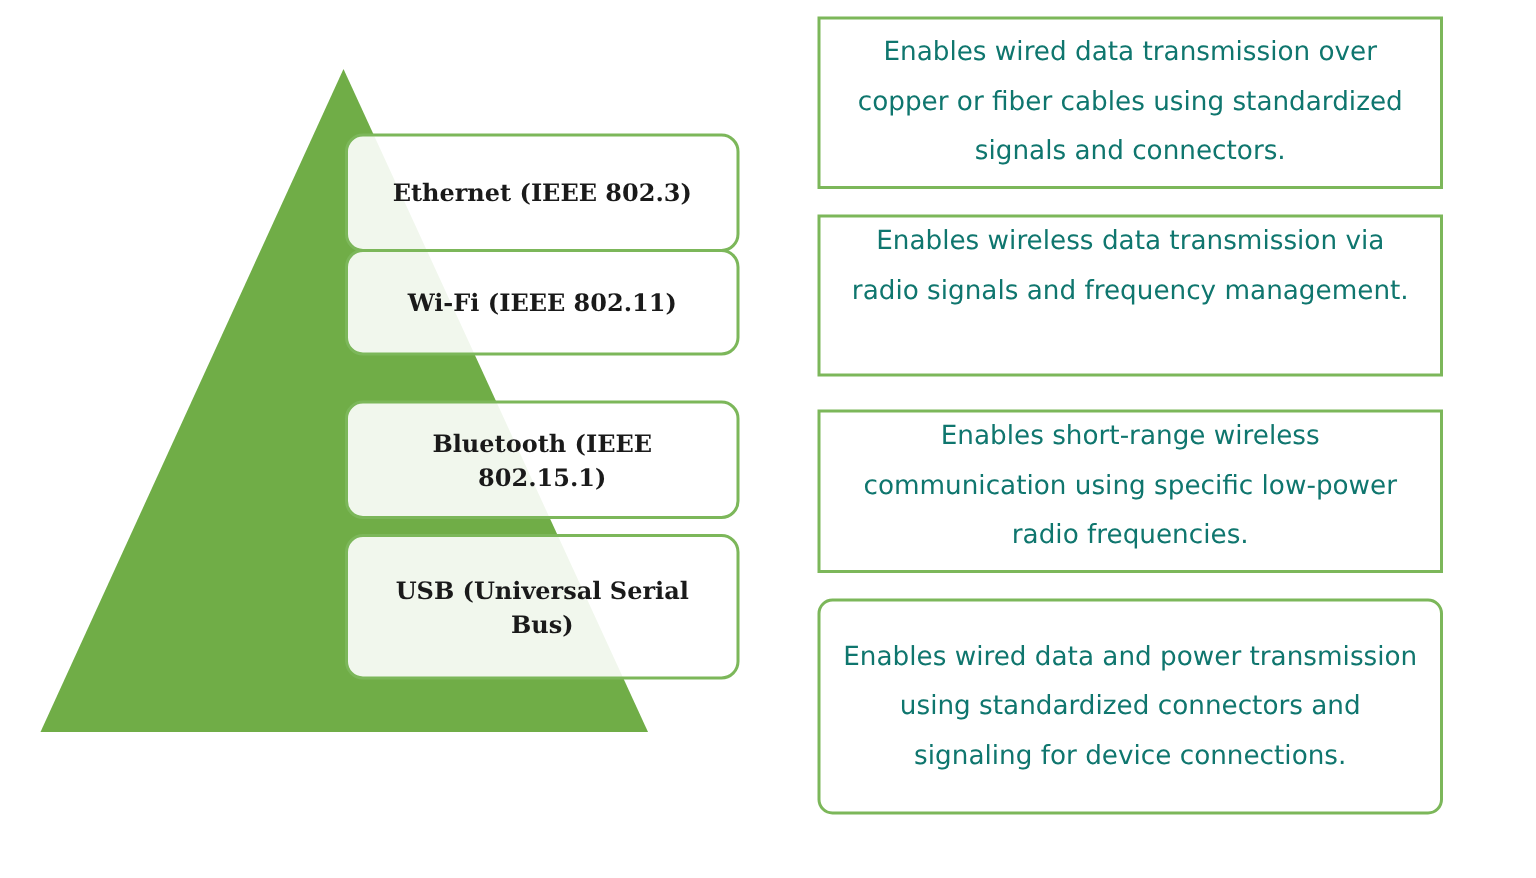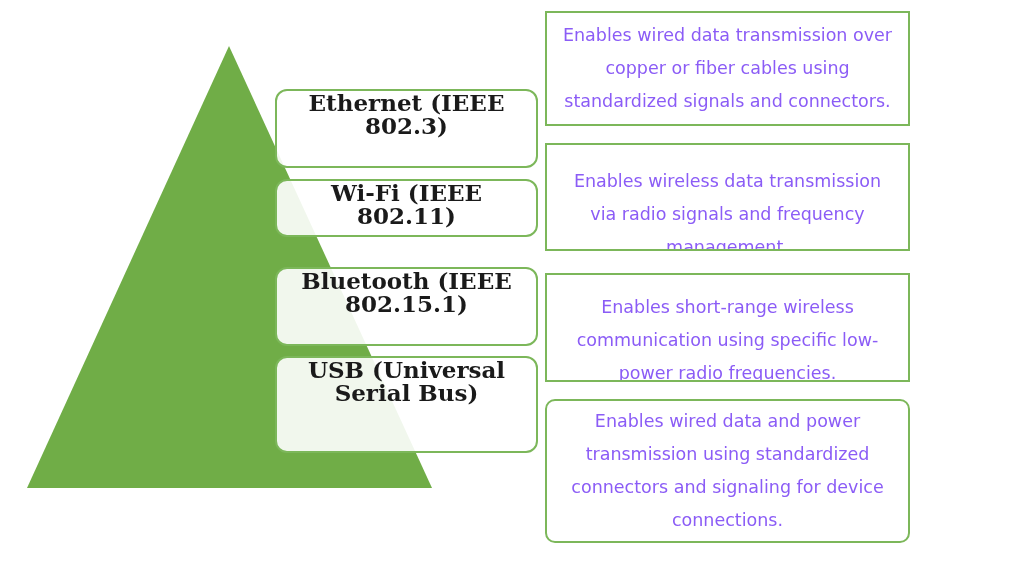--- a/index.html
+++ b/index.html
@@ -3,63 +3,62 @@
 <meta charset="utf-8">
 <style>
   html, body { margin: 0; padding: 0; background: #ffffff; }
   body { width: 1024px; height: 585px; position: relative; overflow: hidden; }
   #pyramid { position: absolute; left: 0; top: 0; }
   .layer-box {
     position: absolute; left: 230px; width: 263px;
     box-sizing: border-box;
     border: 2px solid #7cb75a; border-radius: 12px;
     background: rgba(255,255,255,0.9);
-    display: flex; justify-content: center;
+    display: flex; align-items: center; justify-content: center;
     text-align: center;
     font-family: "DejaVu Serif", "Liberation Serif", serif;
-    font-weight: bold; font-size: 23px; line-height: 23px; color: #1a1a1a;
+    font-weight: bold; font-size: 16px; line-height: 23px; color: #1a1a1a;
     padding: 0 14px;
-    margin-left: 45px;
   }
   .desc-box {
-    position: absolute; left: 545px; width: 365px;
+    position: absolute; left: 545px; width: 417px;
     box-sizing: border-box;
     border: 2px solid #7cb75a;
     background: #ffffff;
     display: flex; align-items: center; justify-content: center;
     text-align: center; overflow: hidden;
     font-family: "DejaVu Sans", "Liberation Sans", sans-serif;
-    font-size: 17.5px; line-height: 33px; color: #8b5cf6;
+    font-size: 17.5px; line-height: 33px; color: #0f766e;
     padding: 0 14px;
   }
 </style>
 </head>
 <body>
 
 <svg id="pyramid" width="1024" height="585">
   <polygon points="229,46 432,488 27,488" fill="#70ad47"></polygon>
 </svg>
 
 <div class="layer-box" style="top:89px;height:79px;">
   <span>Ethernet (IEEE 802.3)</span>
 </div>
-<div class="layer-box" style="top:179px;height:58px;">
+<div class="layer-box" style="top:166px;height:71px;">
   <span>Wi-Fi (IEEE 802.11)</span>
 </div>
 <div class="layer-box" style="top:267px;height:79px;">
   <span>Bluetooth (IEEE 802.15.1)</span>
 </div>
 <div class="layer-box" style="top:356px;height:97px;">
   <span>USB (Universal Serial Bus)</span>
 </div>
 
 <div class="desc-box" style="top:11px;height:115px;">
   <span>Enables wired data transmission over copper or fiber cables using standardized signals and connectors.</span>
 </div>
-<div class="desc-box" style="top:143px;height:108px;align-items:flex-start;padding-top:20px;">
+<div class="desc-box" style="top:143px;height:108px;align-items:flex-start;padding-top:0;">
   <span>Enables wireless data transmission via radio signals and frequency management.</span>
 </div>
-<div class="desc-box" style="top:273px;height:109px;align-items:flex-start;padding-top:16px;">
+<div class="desc-box" style="top:273px;height:109px;align-items:flex-start;padding-top:0;">
   <span>Enables short-range wireless communication using specific low-power radio frequencies.</span>
 </div>
 <div class="desc-box" style="top:399px;height:144px;border-radius:10px;">
   <span>Enables wired data and power transmission using standardized connectors and signaling for device connections.</span>
 </div>
 
 </body></html>

